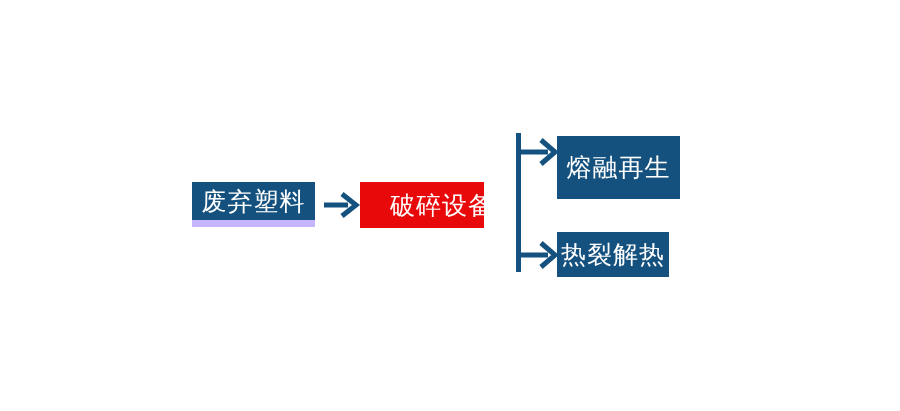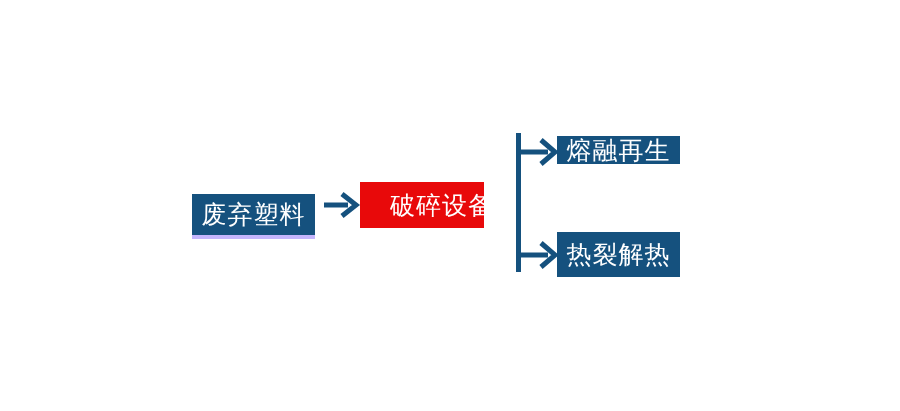--- a/index.html
+++ b/index.html
@@ -32,45 +32,44 @@
     font-family: "DejaVu Sans", "Liberation Sans", sans-serif;
   }
   .node-blue {
     background: #15517E;
   }
   .node-red {
     background: #E8090A;
     padding-left: 40px;
   }
   .node-underline-red {
-    border-bottom: 4px solid #c4b5fd;
-    margin-top: 12px;
+    border-bottom: 7px solid #c4b5fd;
   }
   #node-waste-plastic {
     left: 192px;
     top: 182px;
     width: 123px;
     height: 45px;
   }
   #node-crusher {
     left: 360px;
     top: 182px;
     width: 124px;
     height: 46px;
   }
   #node-melt-regeneration {
     left: 557px;
     top: 136px;
     width: 123px;
-    height: 28px;
+    height: 63px;
   }
   #node-pyrolysis {
     left: 557px;
     top: 232px;
-    width: 123px;
+    width: 112px;
     height: 45px;
   }
   .connector {
     position: absolute;
   }
   #arrow-main {
     left: 322px;
     top: 190px;
     width: 40px;
     height: 30px;

